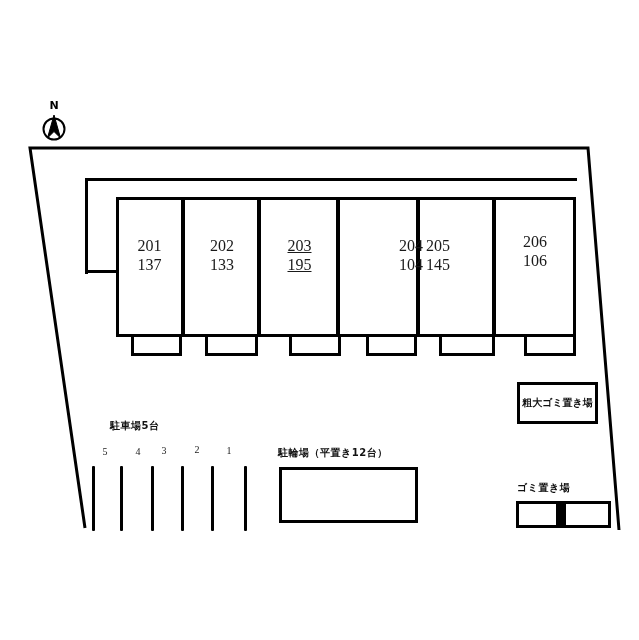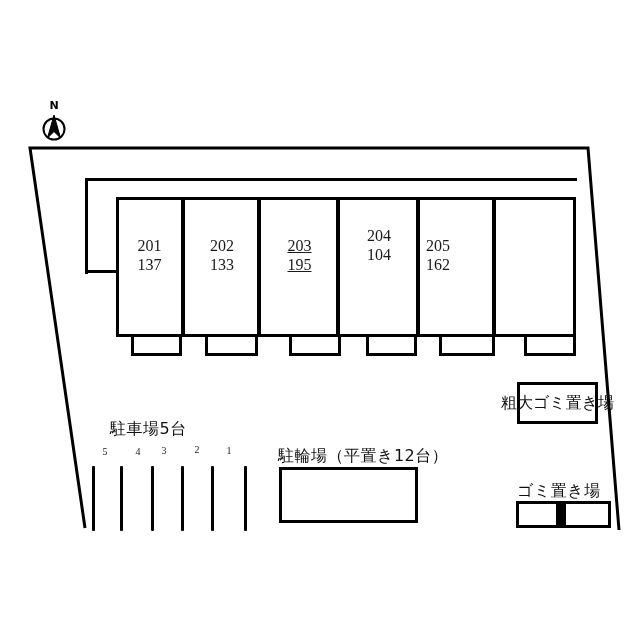--- a/index.html
+++ b/index.html
@@ -8,21 +8,21 @@
     font-family:"DejaVu Sans","Liberation Sans",sans-serif;color:#000;
   }
   .abs{position:absolute;}
   .line{position:absolute;background:#000;}
   .box{position:absolute;background:#fff;border:3px solid #000;box-sizing:border-box;}
   .unit-label{
     position:absolute;text-align:center;
     font-family:"Liberation Serif","DejaVu Serif",serif;
     font-size:16px;line-height:19px;color:#1a1a1a;
   }
-  .jp{font-size:16px;font-weight:normal;color:#111;letter-spacing:0.5px;white-space:nowrap;}
+  .jp{font-size:10px;font-weight:bold;color:#111;letter-spacing:0.5px;white-space:nowrap;}
   .stall-num{
     position:absolute;width:14px;text-align:center;
     font-family:"Liberation Serif","DejaVu Serif",serif;
     font-size:10px;color:#222;
   }
   .stall-line{position:absolute;width:3px;height:65px;background:#000;border-radius:1px;}
   svg{position:absolute;left:0;top:0;}
 </style>
 </head>
 <body>
@@ -60,27 +60,31 @@
     <span>137</span>
   </div>
   <div class="unit-label" style="left:185px;top:236px;width:74px;">
     <span>202</span><br>
     <span>133</span>
   </div>
   <div class="unit-label" style="left:261px;top:236px;width:77px;text-decoration:underline;">
     <span>203</span><br>
     <span>195</span>
   </div>
-  <div class="unit-label" style="left:340px;top:226px;width:78px;">
+  <div class="unit-label" style="left:340px;top:236px;width:78px;padding-left:32px;">
     <span>204</span><br>
     <span>104</span>
   </div>
   <div class="unit-label" style="left:400px;top:236px;width:76px;">
     <span>205</span><br>
-    <span>162</span>
+    <span>145</span>
+  </div>
+  <div class="unit-label" style="left:494px;top:232px;width:82px;">
+    <span>206</span><br>
+    <span>106</span>
   </div>
 
   <div class="abs jp" style="left:110px;top:419px;width:100px;text-align:left;">駐車場5台</div>
   <div class="stall-num" style="left:98px;top:446px;">5</div>
   <div class="stall-num" style="left:131px;top:446px;">4</div>
   <div class="stall-num" style="left:157px;top:445px;">3</div>
   <div class="stall-num" style="left:190px;top:444px;">2</div>
   <div class="stall-num" style="left:222px;top:445px;">1</div>
   <div class="stall-line" style="left:92px;top:466px;"></div>
   <div class="stall-line" style="left:120px;top:466px;"></div>

